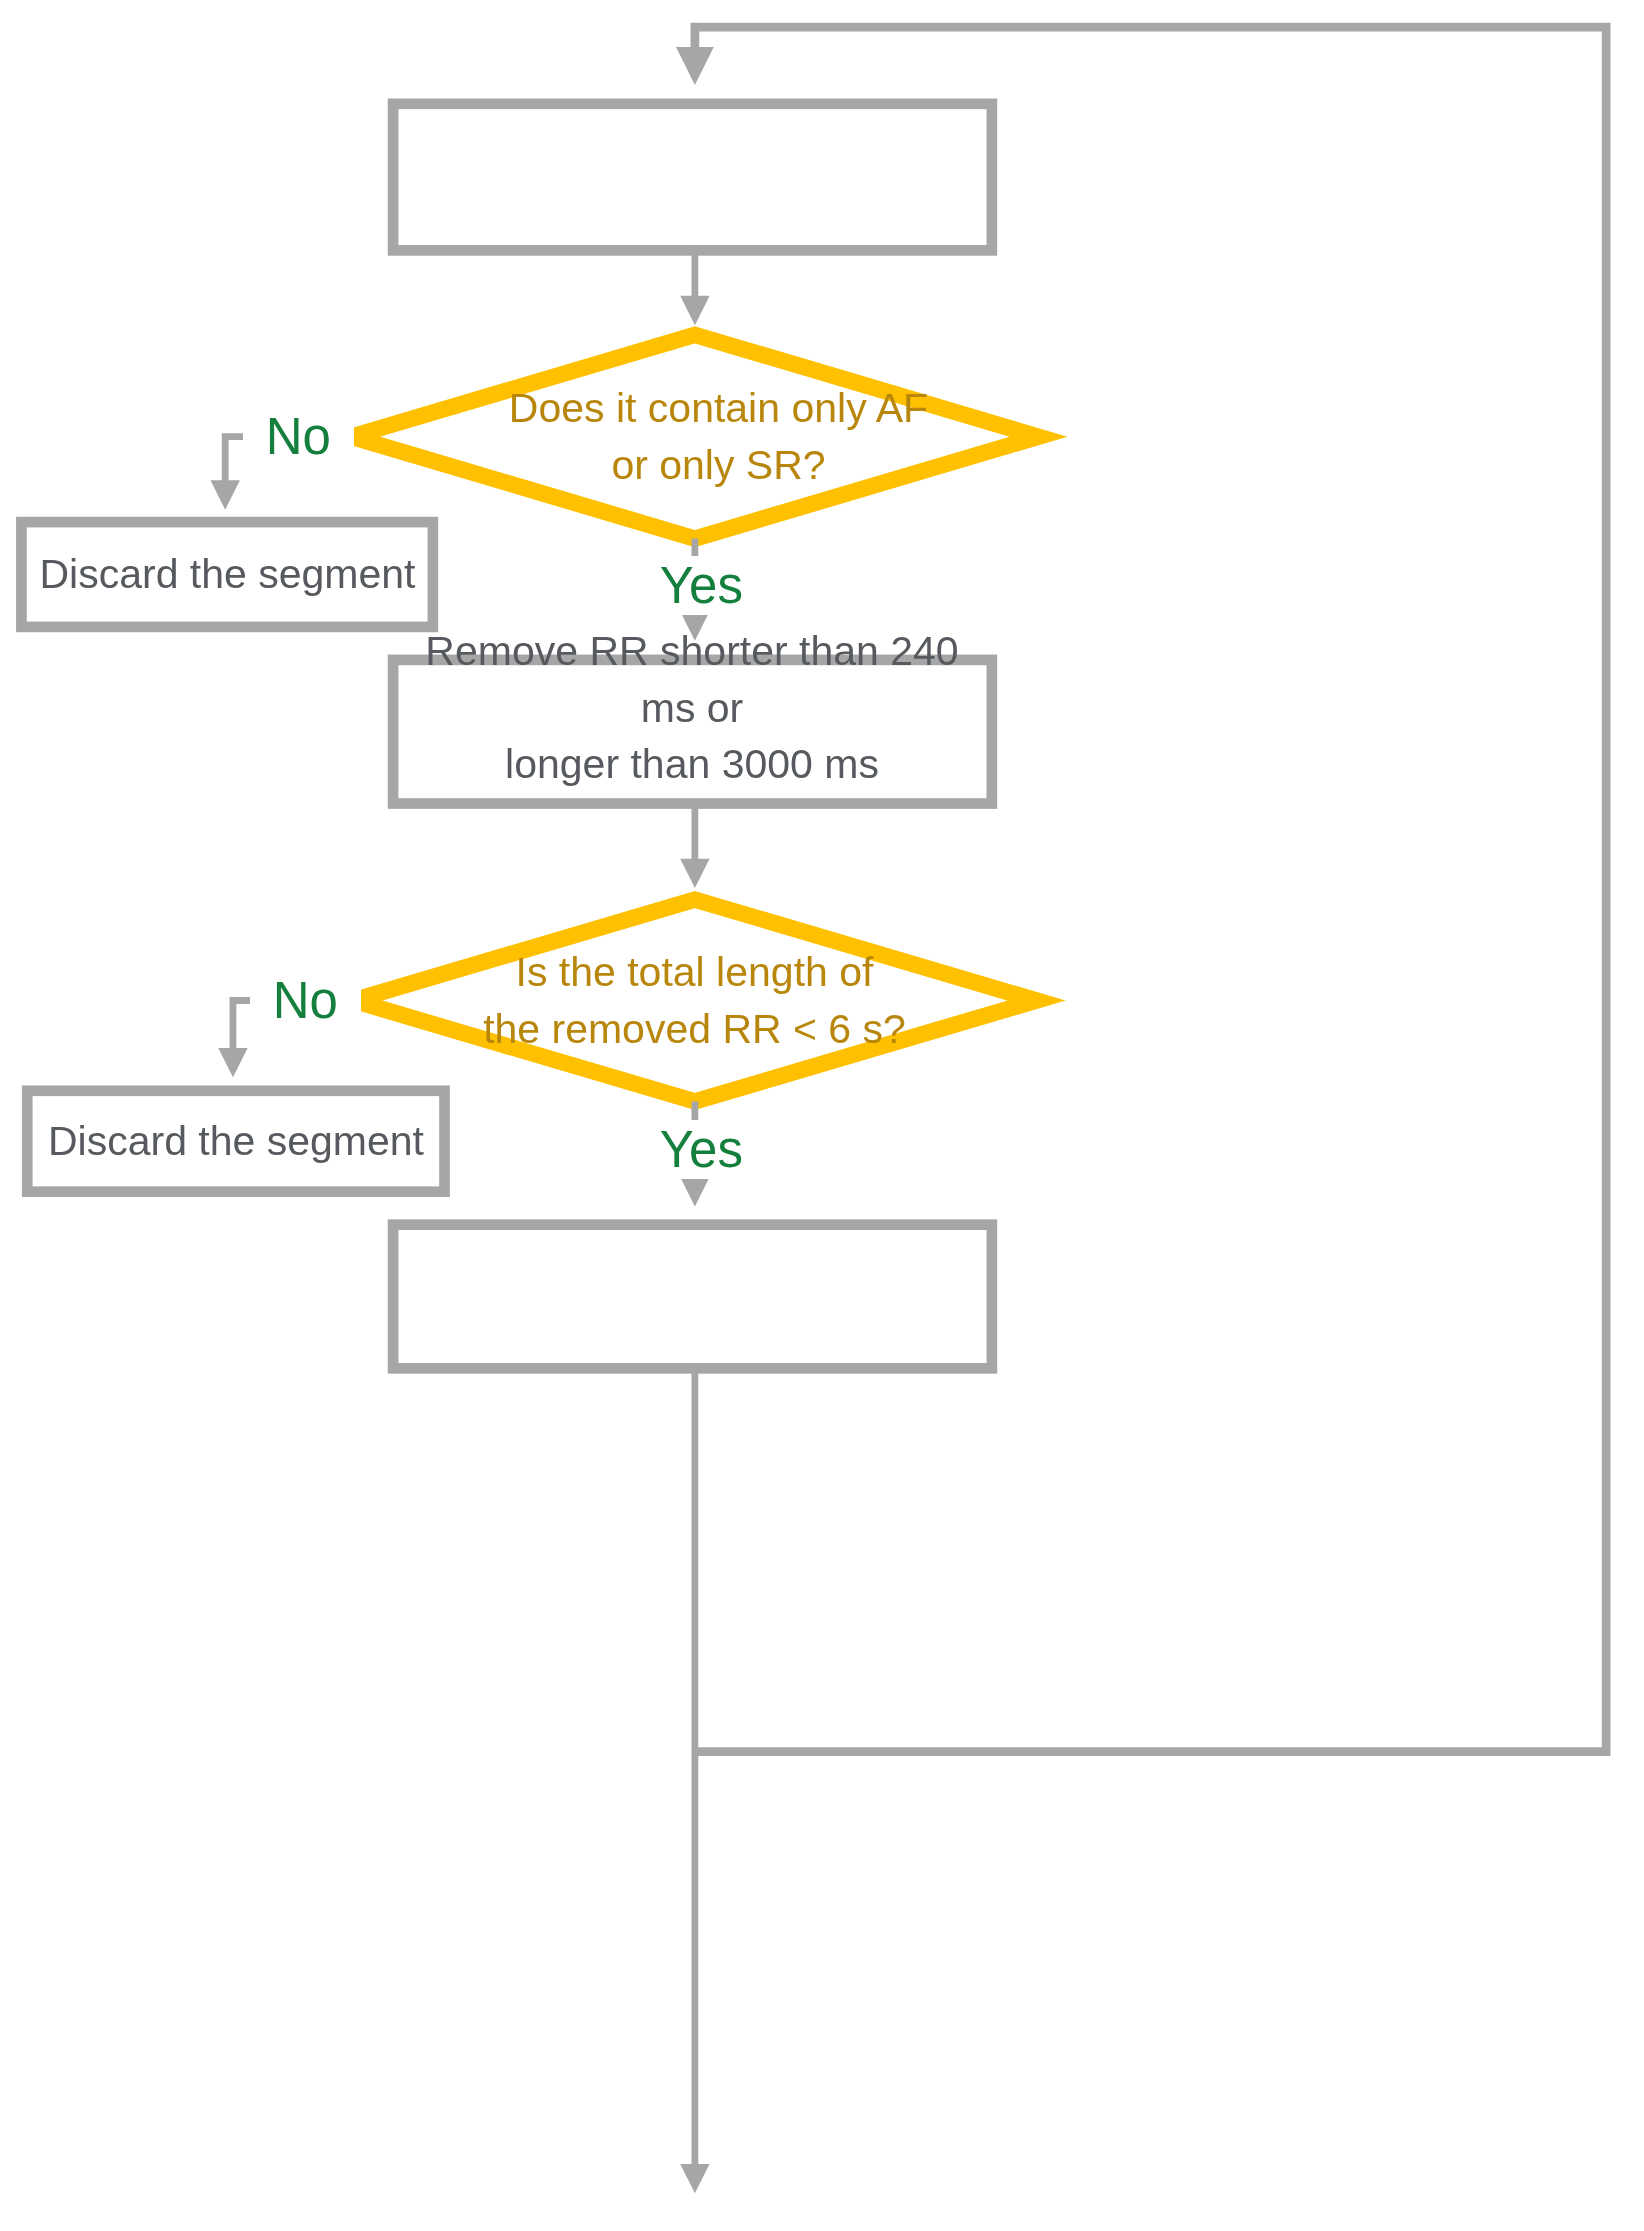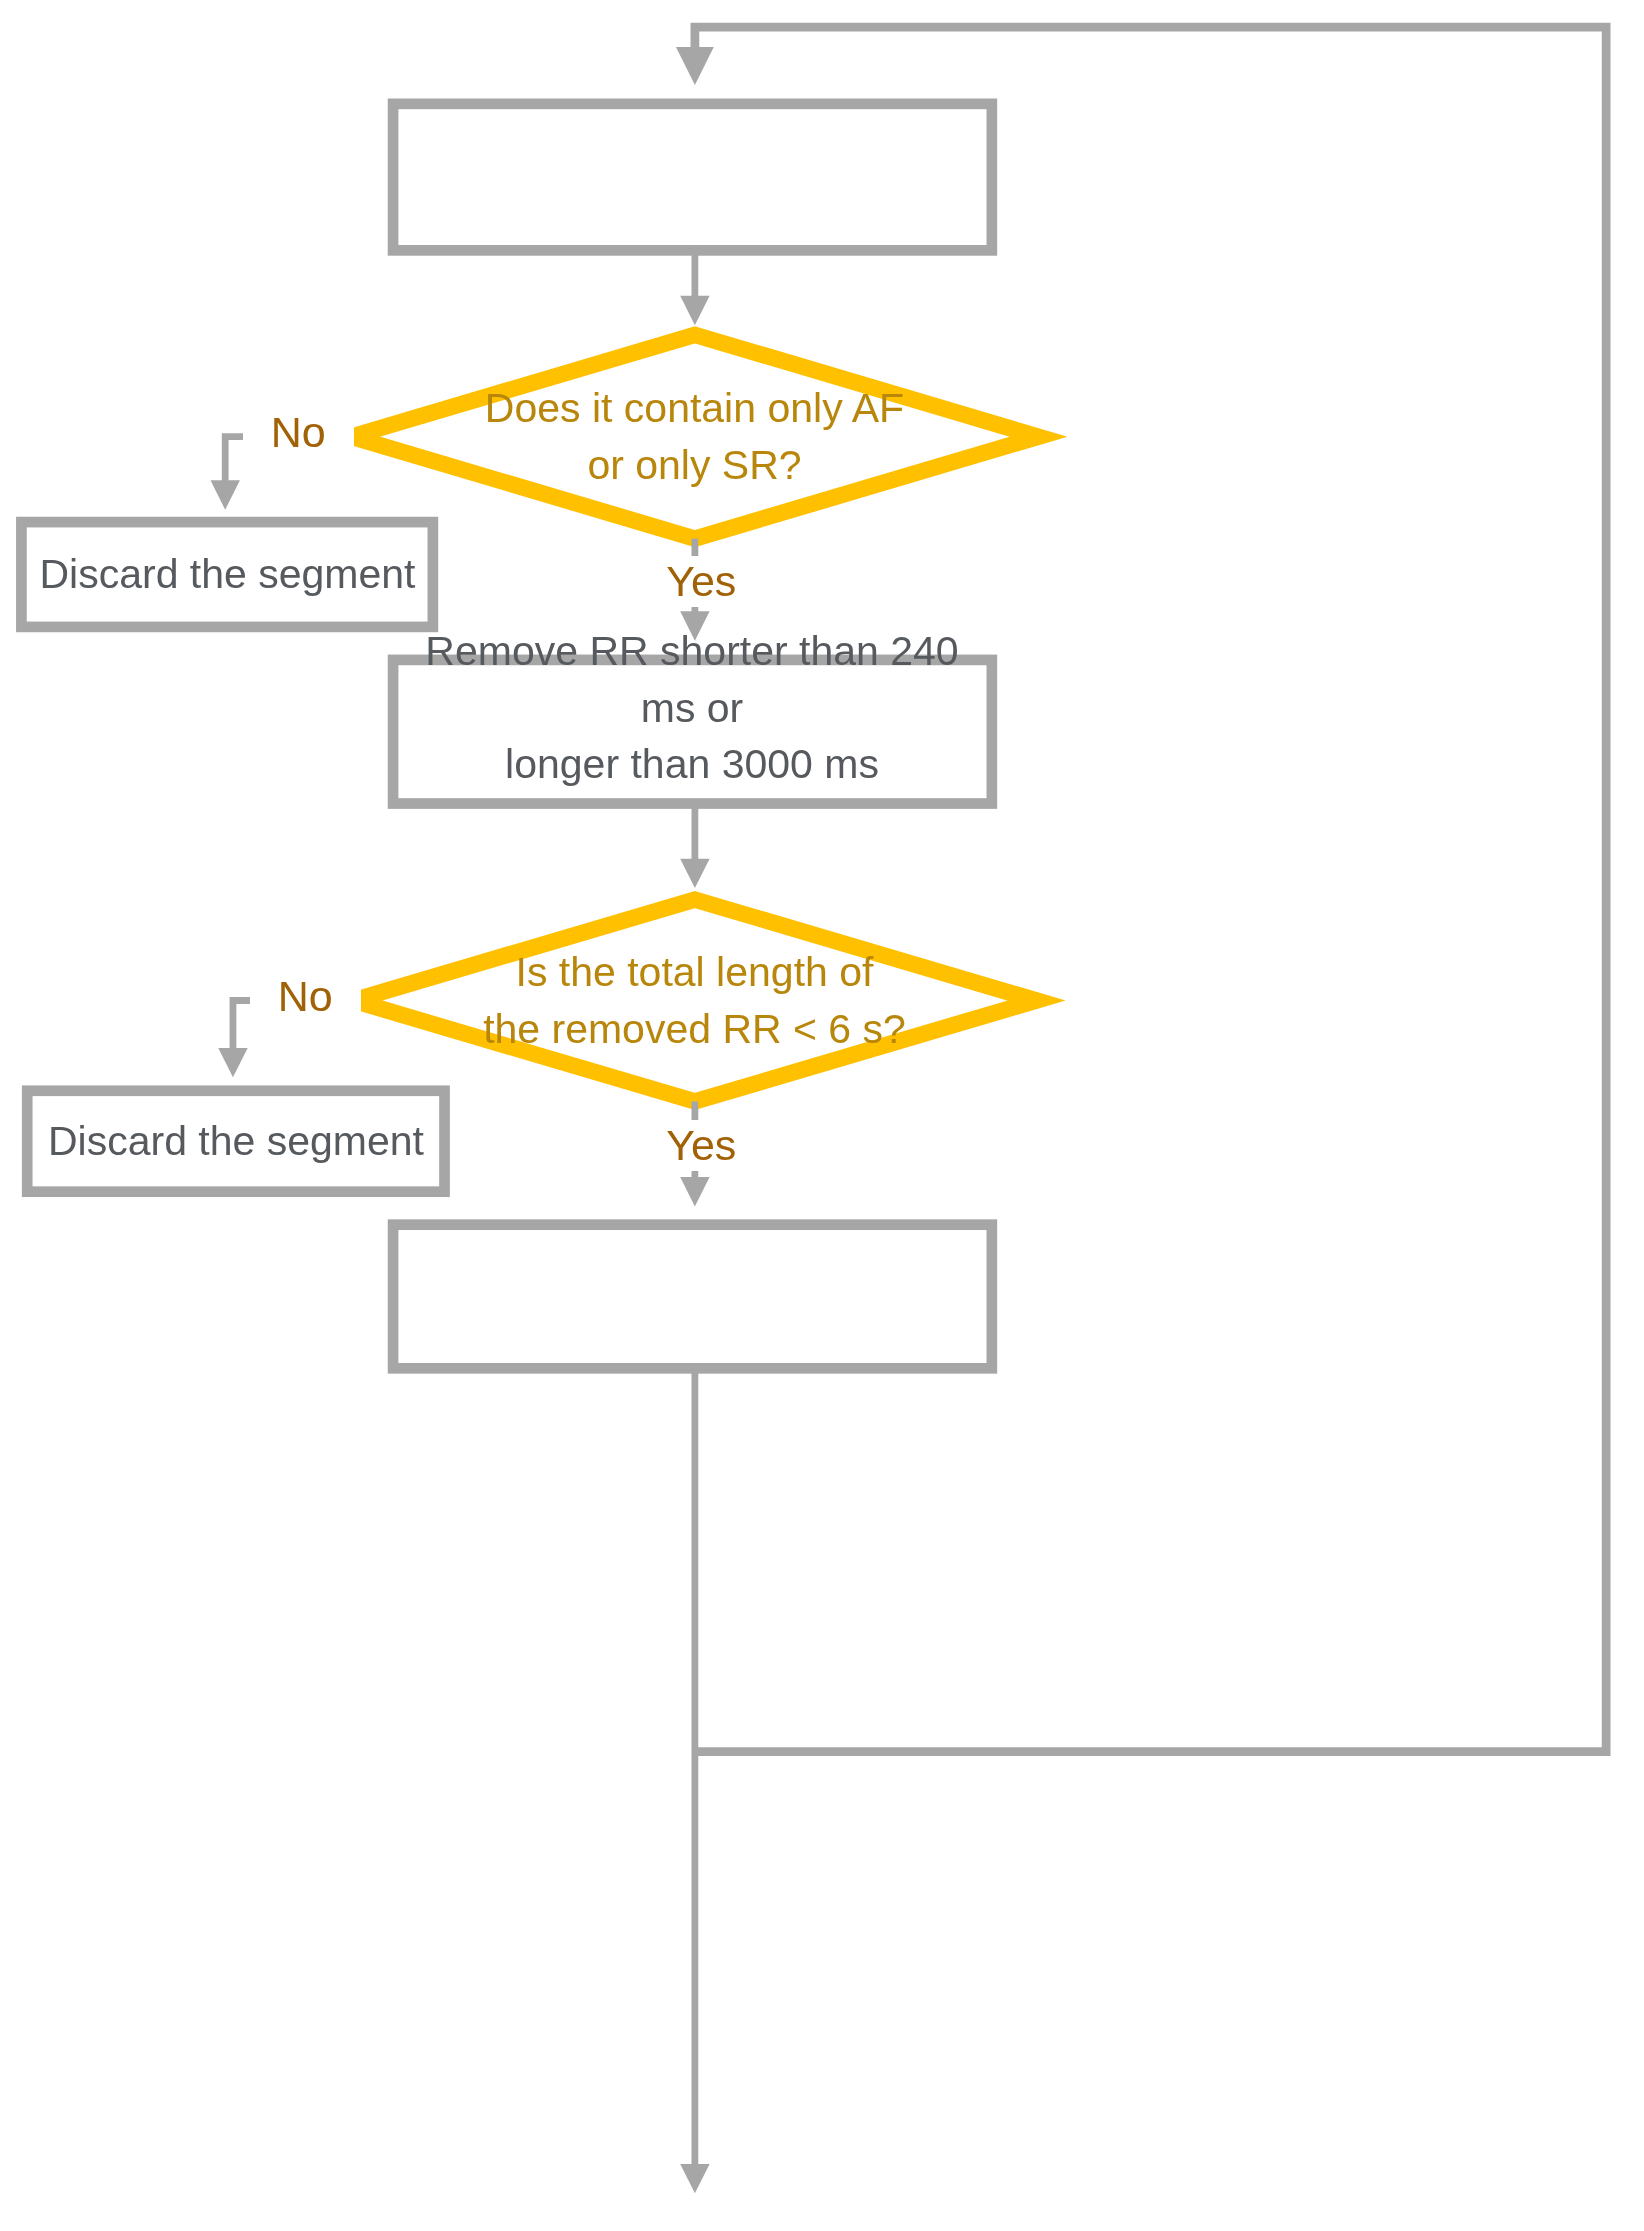--- a/index.html
+++ b/index.html
@@ -38,22 +38,22 @@
   .process-text {
     color: #565a5e;
     font-size: 41px;
   }
   .decision-text {
     color: #b8860b;
     font-size: 41px;
   }
   .edge-label {
     position: absolute;
-    color: #a16207;
-    font-size: 43px;
+    color: #15803d;
+    font-size: 51px;
     text-align: center;
     background: #ffffff;
     line-height: 1;
   }
 </style>
 </head>
 <body>
 
 <div id="canvas">
 
@@ -119,21 +119,21 @@
     <g>
       <rect x="405" y="1262" width="617" height="148" fill="#ffffff" stroke="#a6a6a6" stroke-width="11"></rect>
     </g>
 
     <g>
       <path d="M 716 1410 L 716 2245" fill="none" stroke="#a6a6a6" stroke-width="7" marker-end="url(#arrowGray)"></path>
     </g>
   </svg>
 
 
-  <div class="node-text decision-text" style="left:446px; top:367px; width:497px; height:140px;">Does it contain only AF
+  <div class="node-text decision-text" style="left:470px; top:367px; width:497px; height:140px;">Does it contain only AF
 or only SR?</div>
 
   <div class="node-text process-text" style="left:39px; top:524px; width:377px; height:101px;">Discard the segment</div>
 
   <div class="node-text process-text" style="left:409px; top:640px; width:566px; height:136px;">Remove RR shorter than 240 ms or
 longer than 3000 ms</div>
 
   <div class="node-text decision-text" style="left:448px; top:930px; width:493px; height:142px;">Is the total length of
 the removed RR &lt; 6 s?</div>
 

